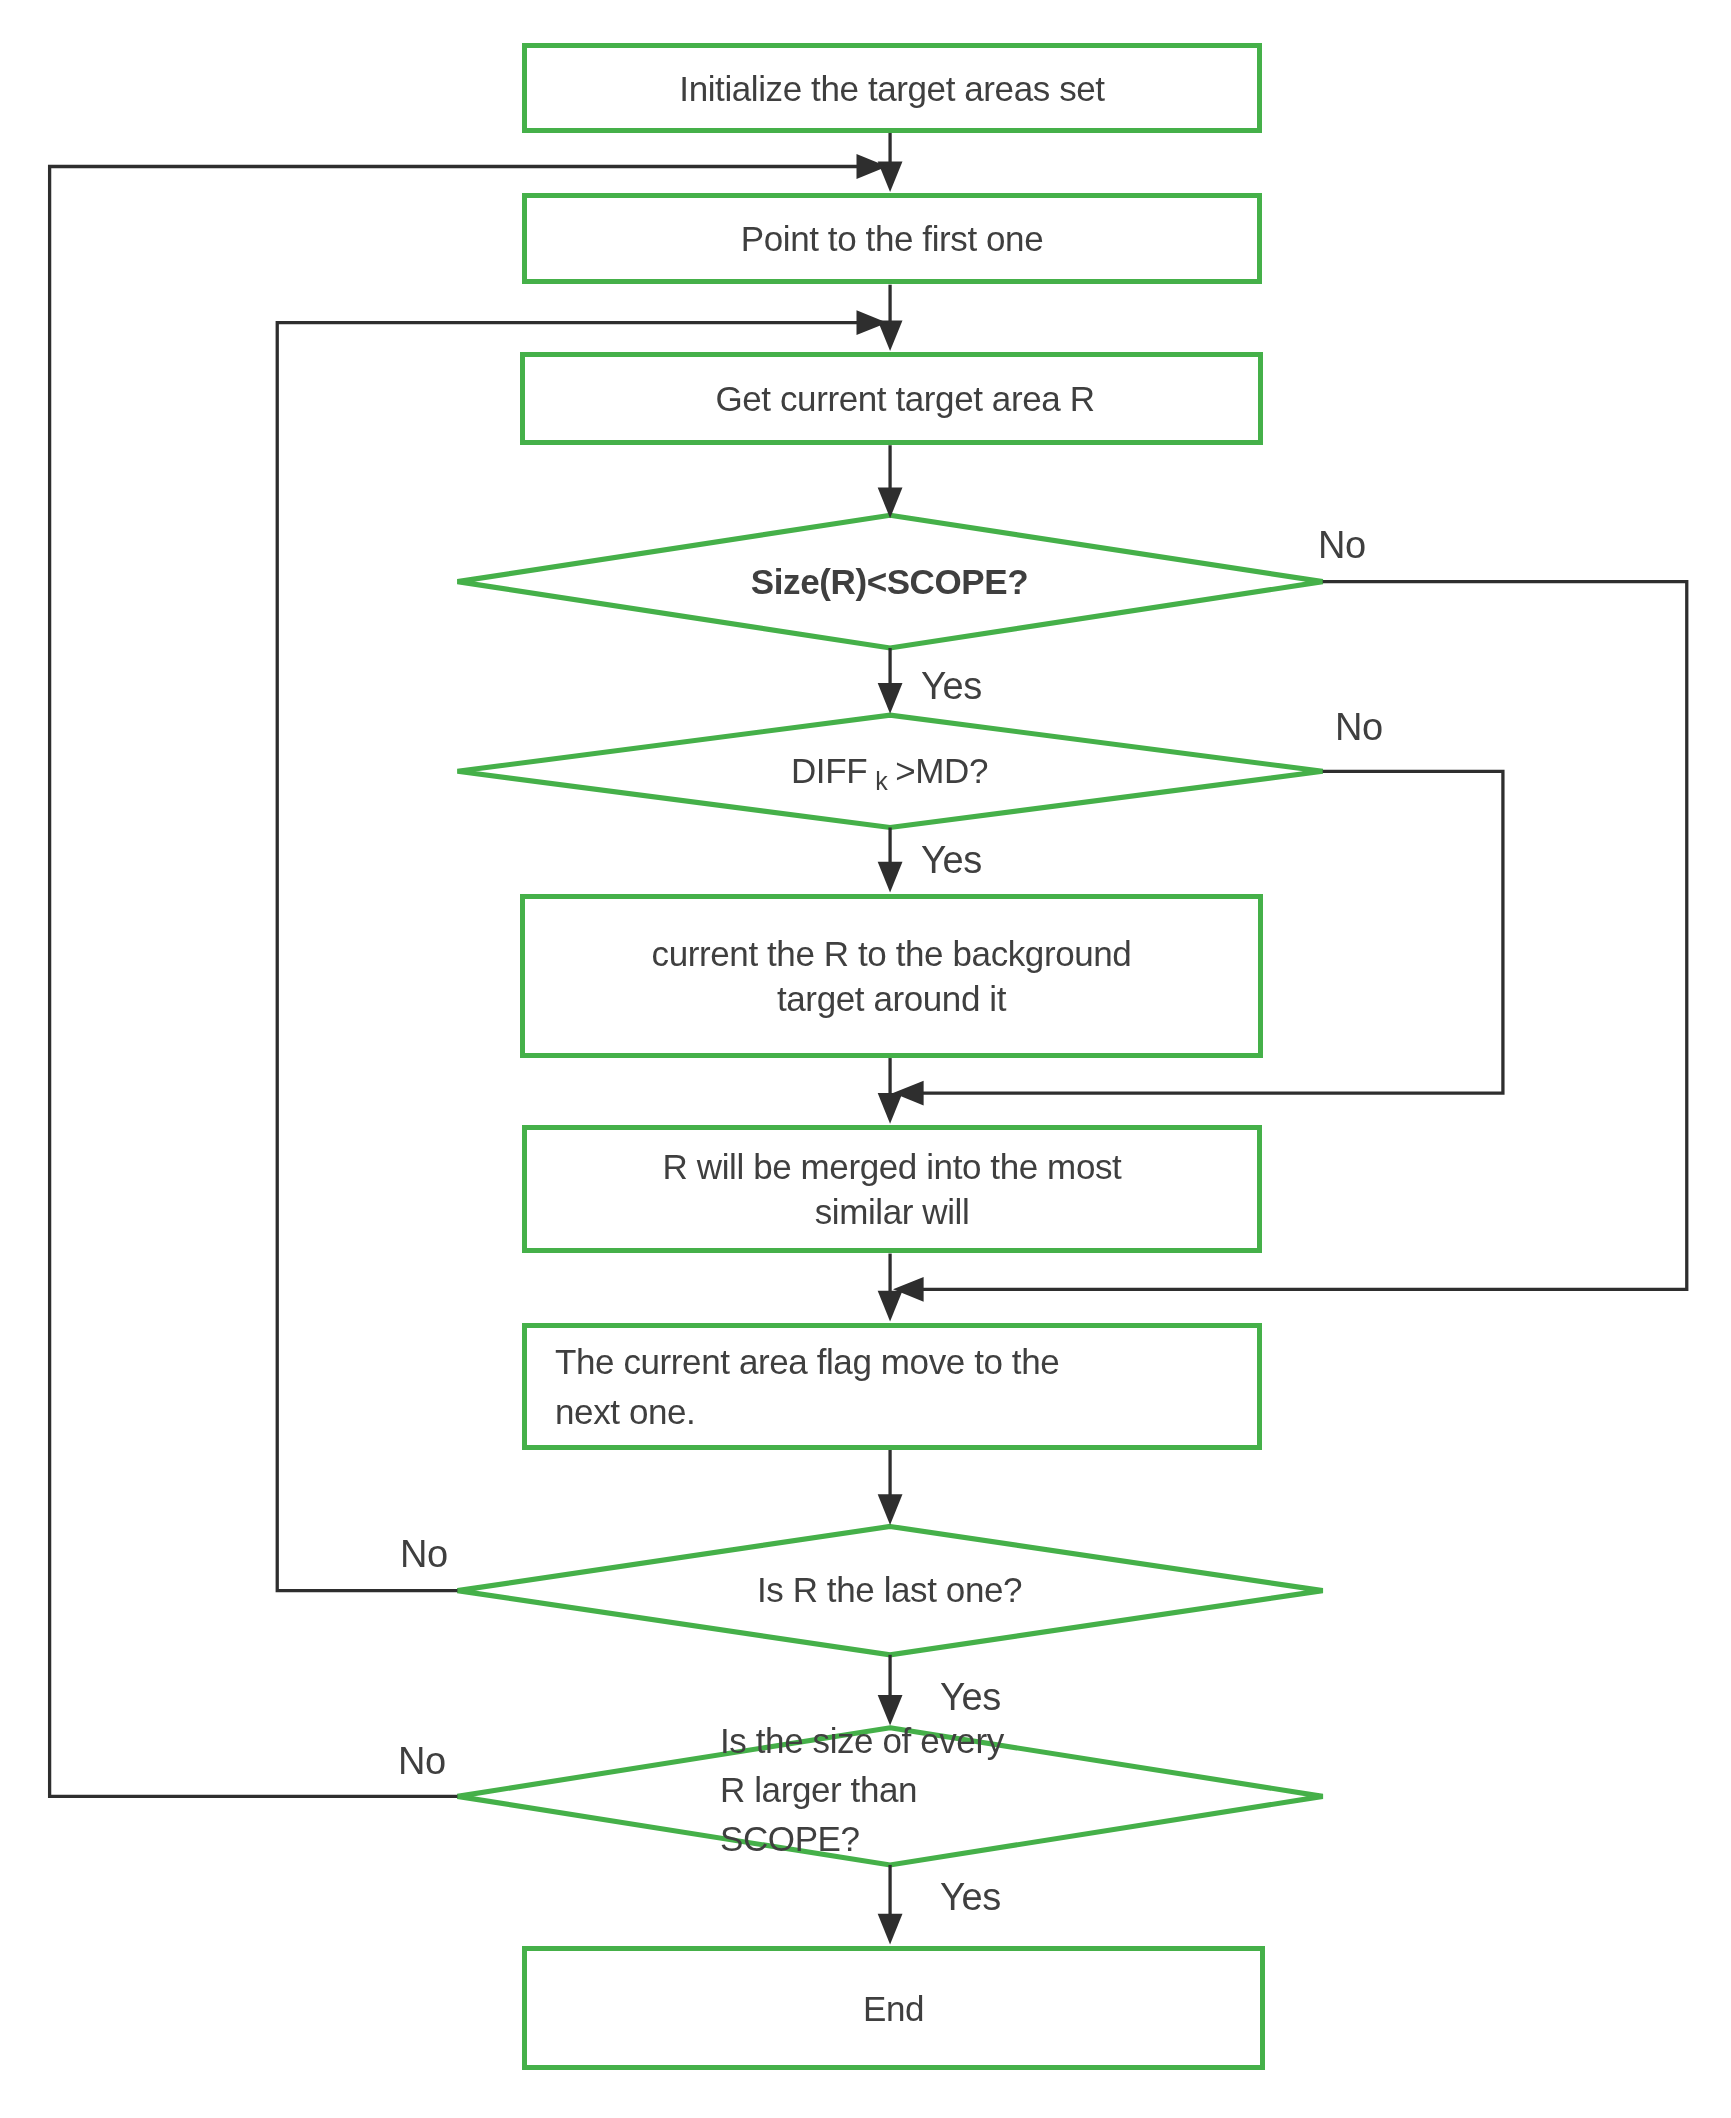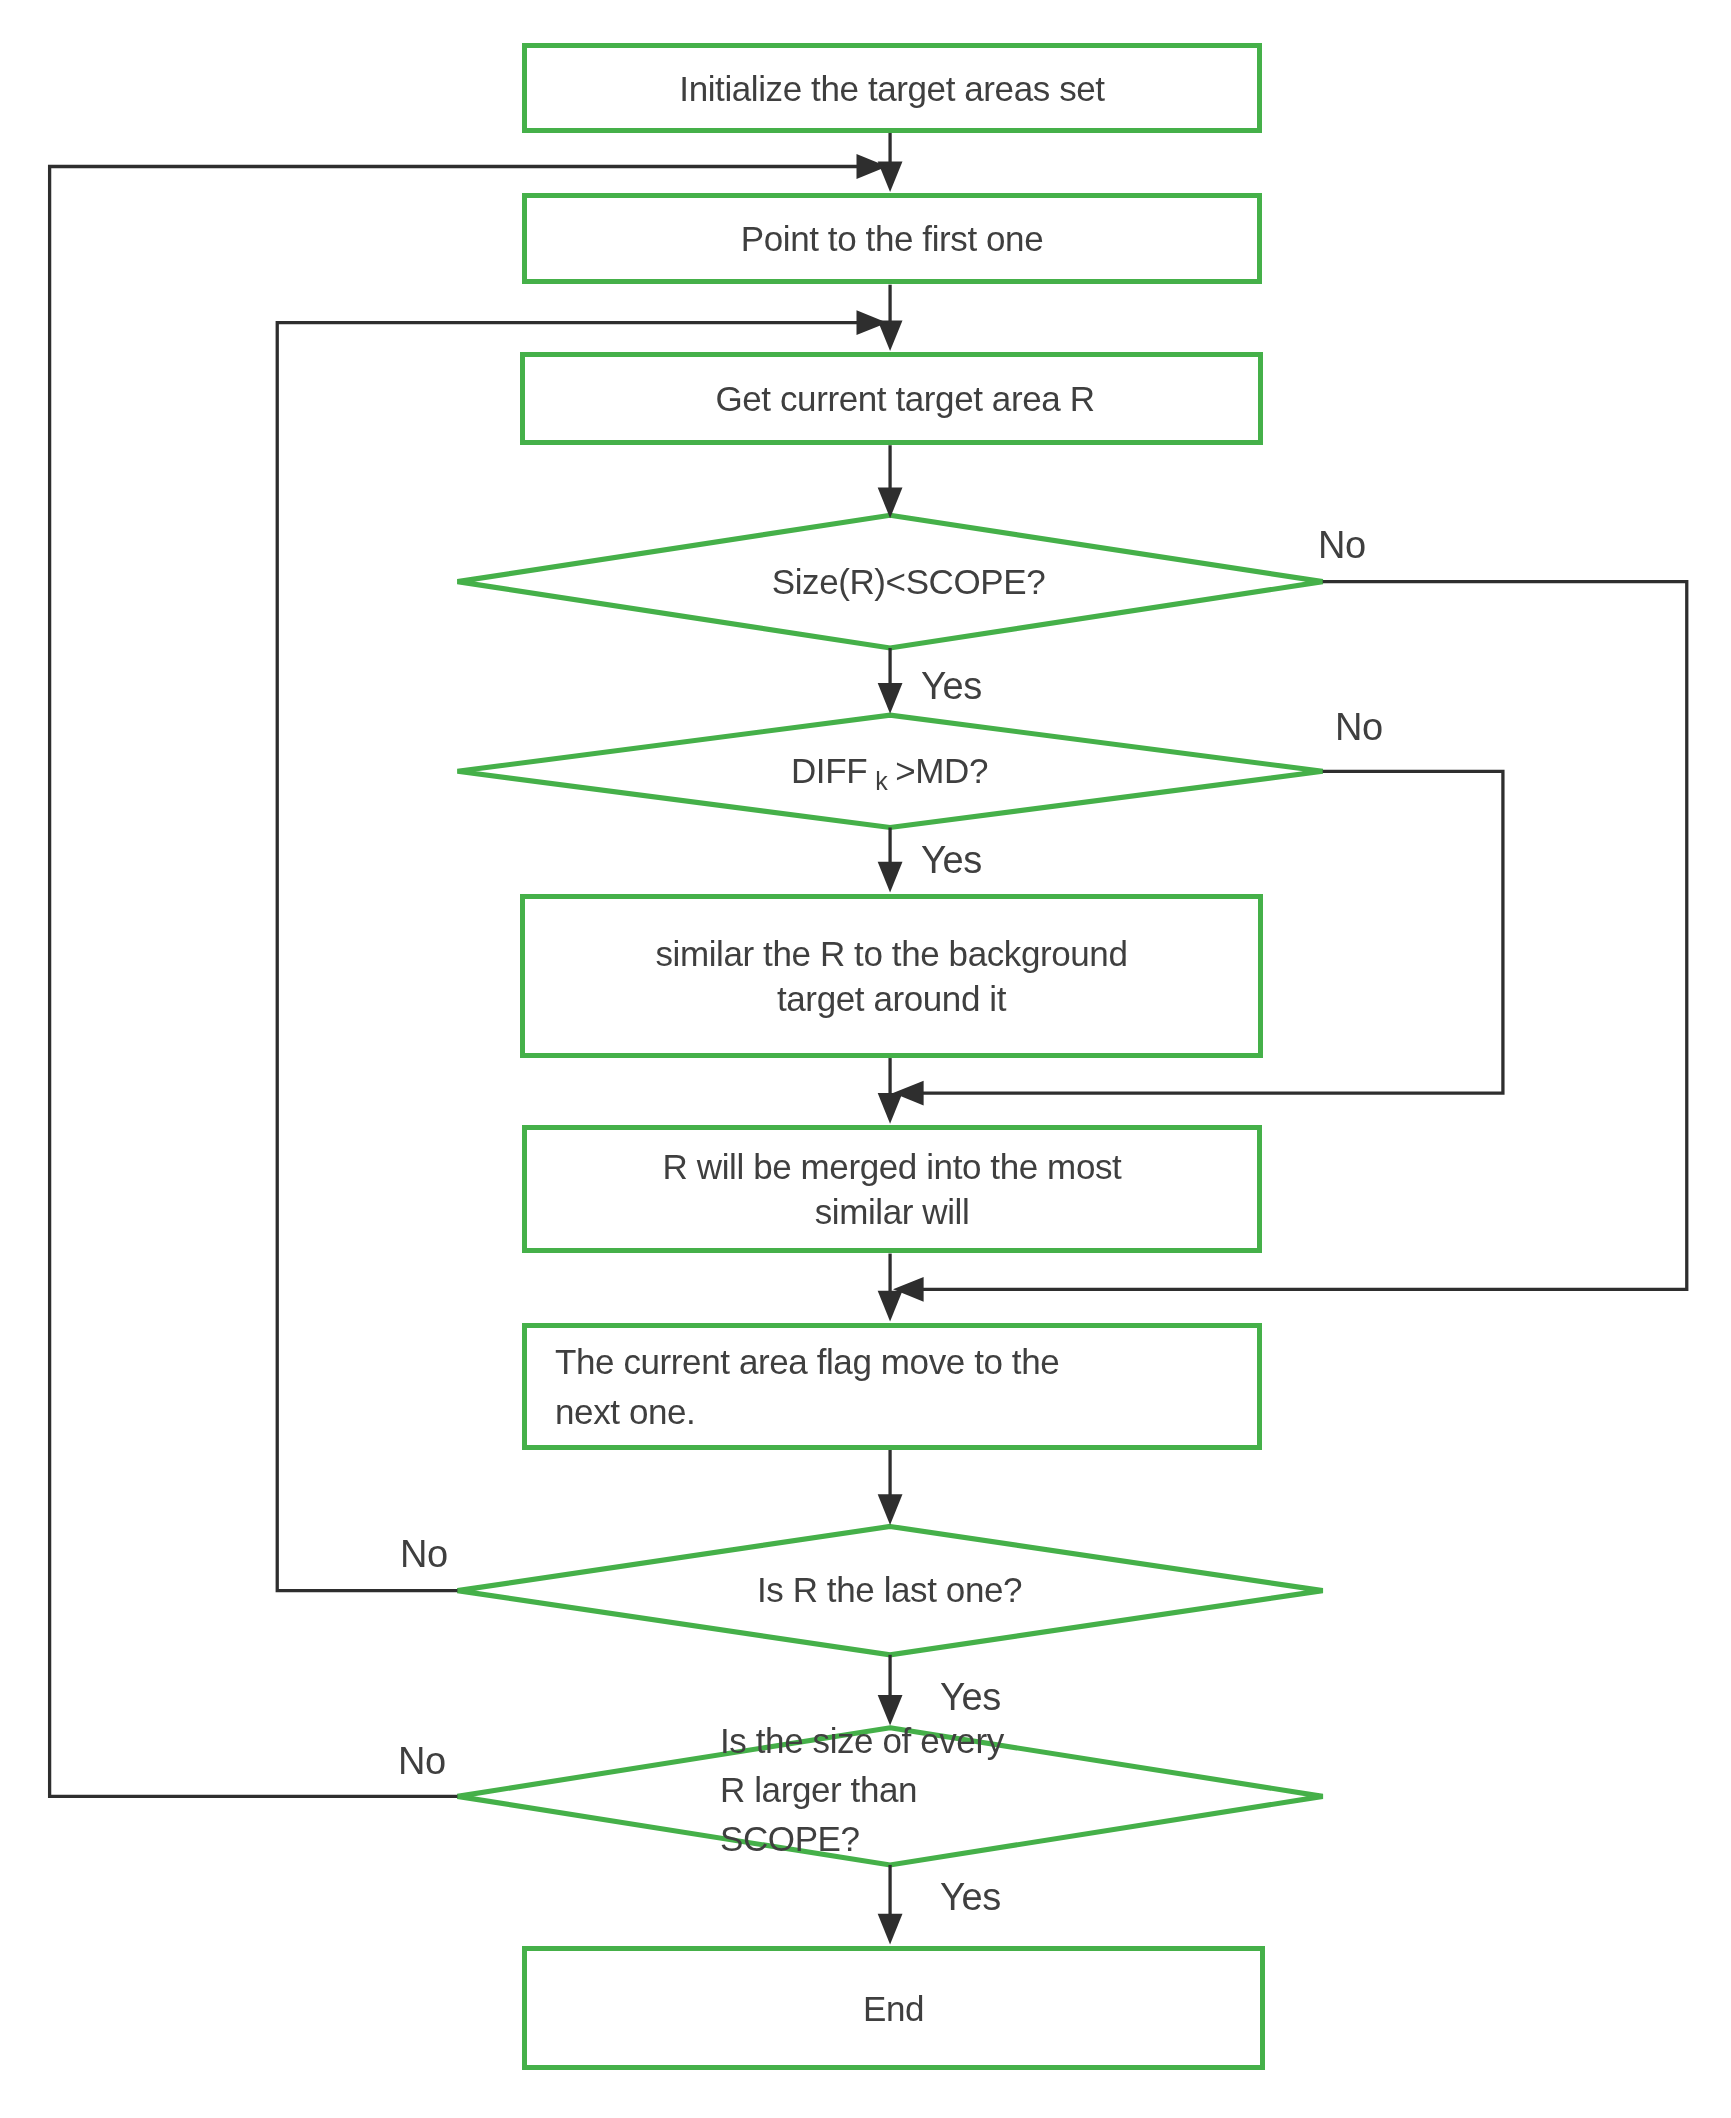--- a/index.html
+++ b/index.html
@@ -92,39 +92,39 @@
 
   <div class="node" style="left:522px;top:193px;width:740px;height:91px;">
     <div class="ln">Point to the first one</div>
   </div>
 
   <div class="node" style="left:520px;top:352px;width:743px;height:93px;padding-left:27px;">
     <div class="ln">Get current target area R</div>
   </div>
 
   <div class="node" style="left:520px;top:894px;width:743px;height:164px;">
-    <div class="ln">similar the R to the background</div>
+    <div class="ln">current the R to the background</div>
     <div class="ln">target around it</div>
   </div>
 
   <div class="node" style="left:522px;top:1125px;width:740px;height:128px;">
     <div class="ln">R will be merged into the most</div>
     <div class="ln">similar will</div>
   </div>
 
   <div class="node left-align" style="left:522px;top:1323px;width:740px;height:127px;">
     <div class="ln">The current area flag move to the</div>
     <div class="ln">next one.</div>
   </div>
 
   <div class="node" style="left:522px;top:1946px;width:743px;height:124px;">
     <div class="ln">End</div>
   </div>
 
-  <div class="dlabel" style="left:476px;top:515px;width:865px;height:133px;">Size(R)&lt;SCOPE?</div>
+  <div class="dlabel" style="left:457px;top:515px;width:865px;height:133px;font-weight:bold;">Size(R)&lt;SCOPE?</div>
 
   <div class="dlabel" style="left:457px;top:715px;width:865px;height:112px;gap:8px;">
     <span>DIFF</span>
       <sub class="k">k</sub>
       <span>&gt;MD?</span>
   </div>
 
   <div class="dlabel" style="left:457px;top:1526px;width:865px;height:128px;">Is R the last one?</div>
 
   <div class="dtext-block" style="left:700px;top:1716px;margin-left:20px;">

